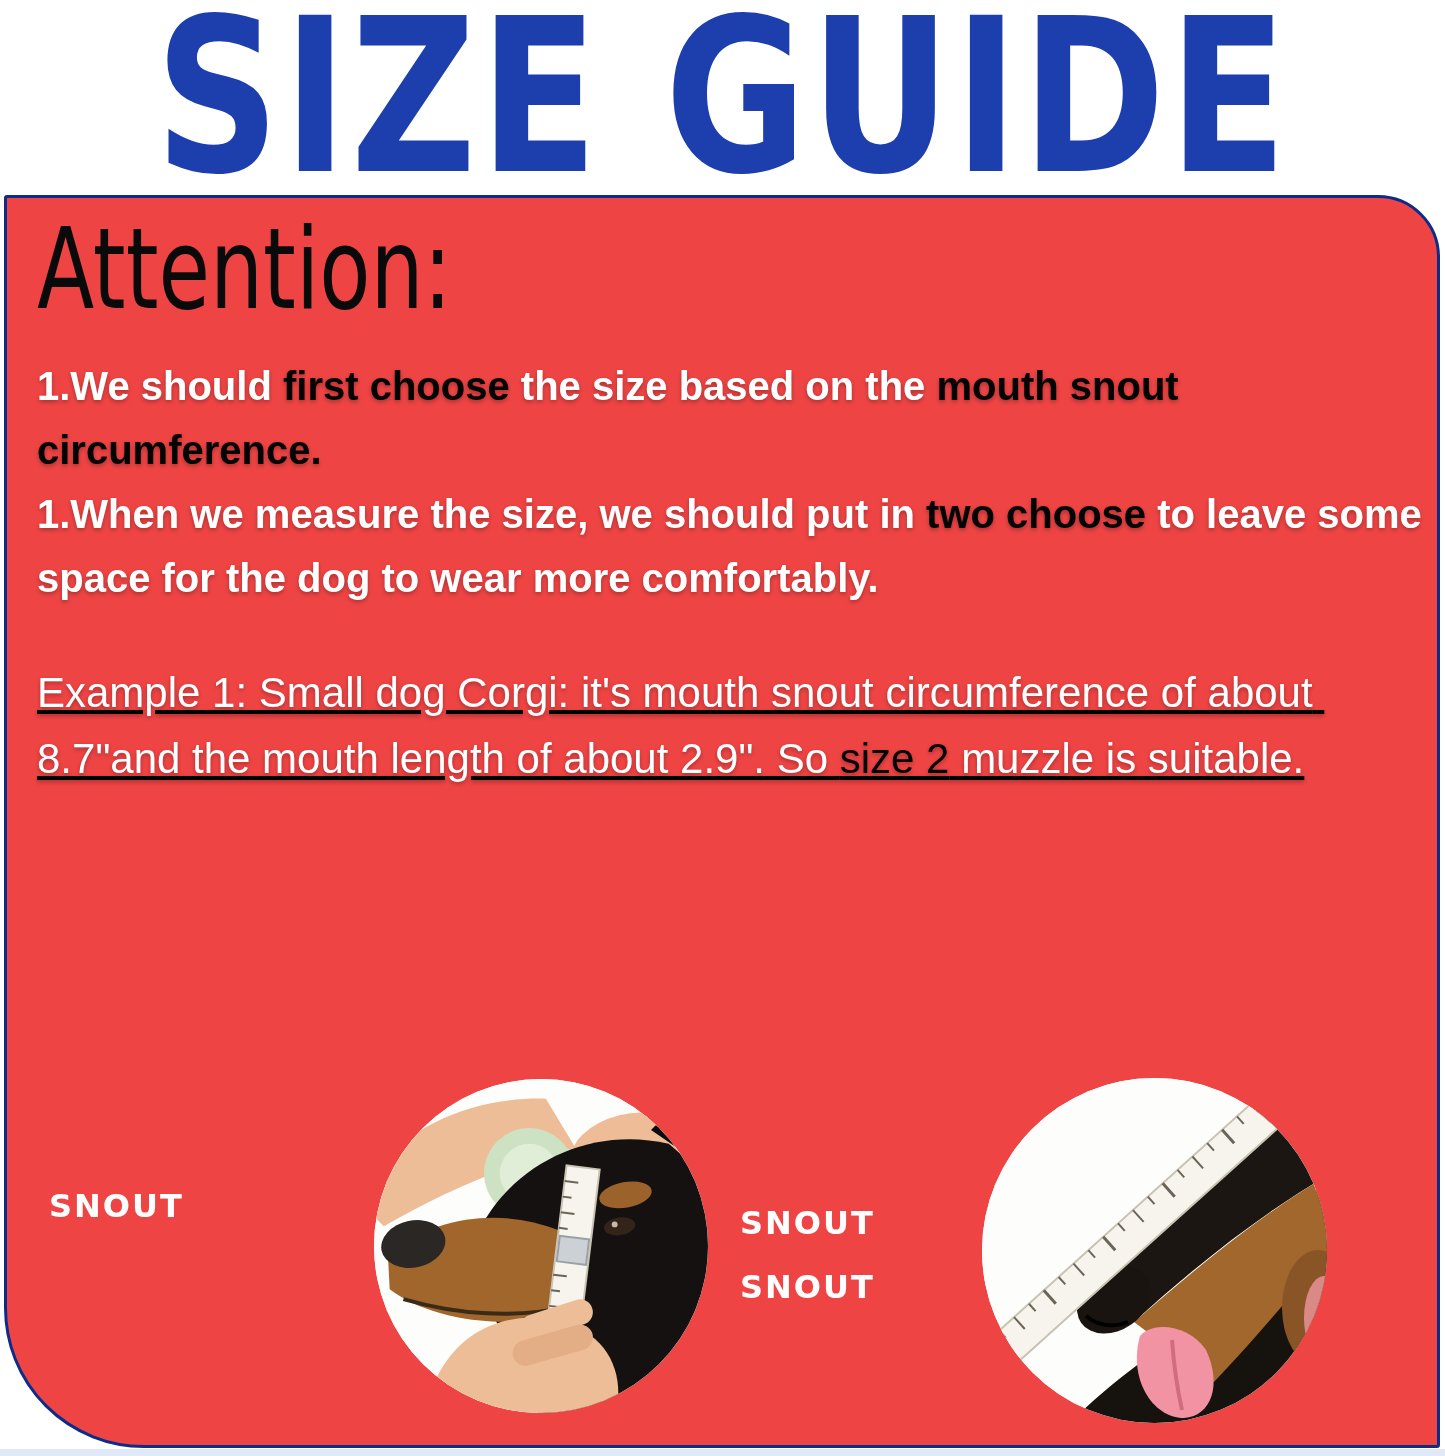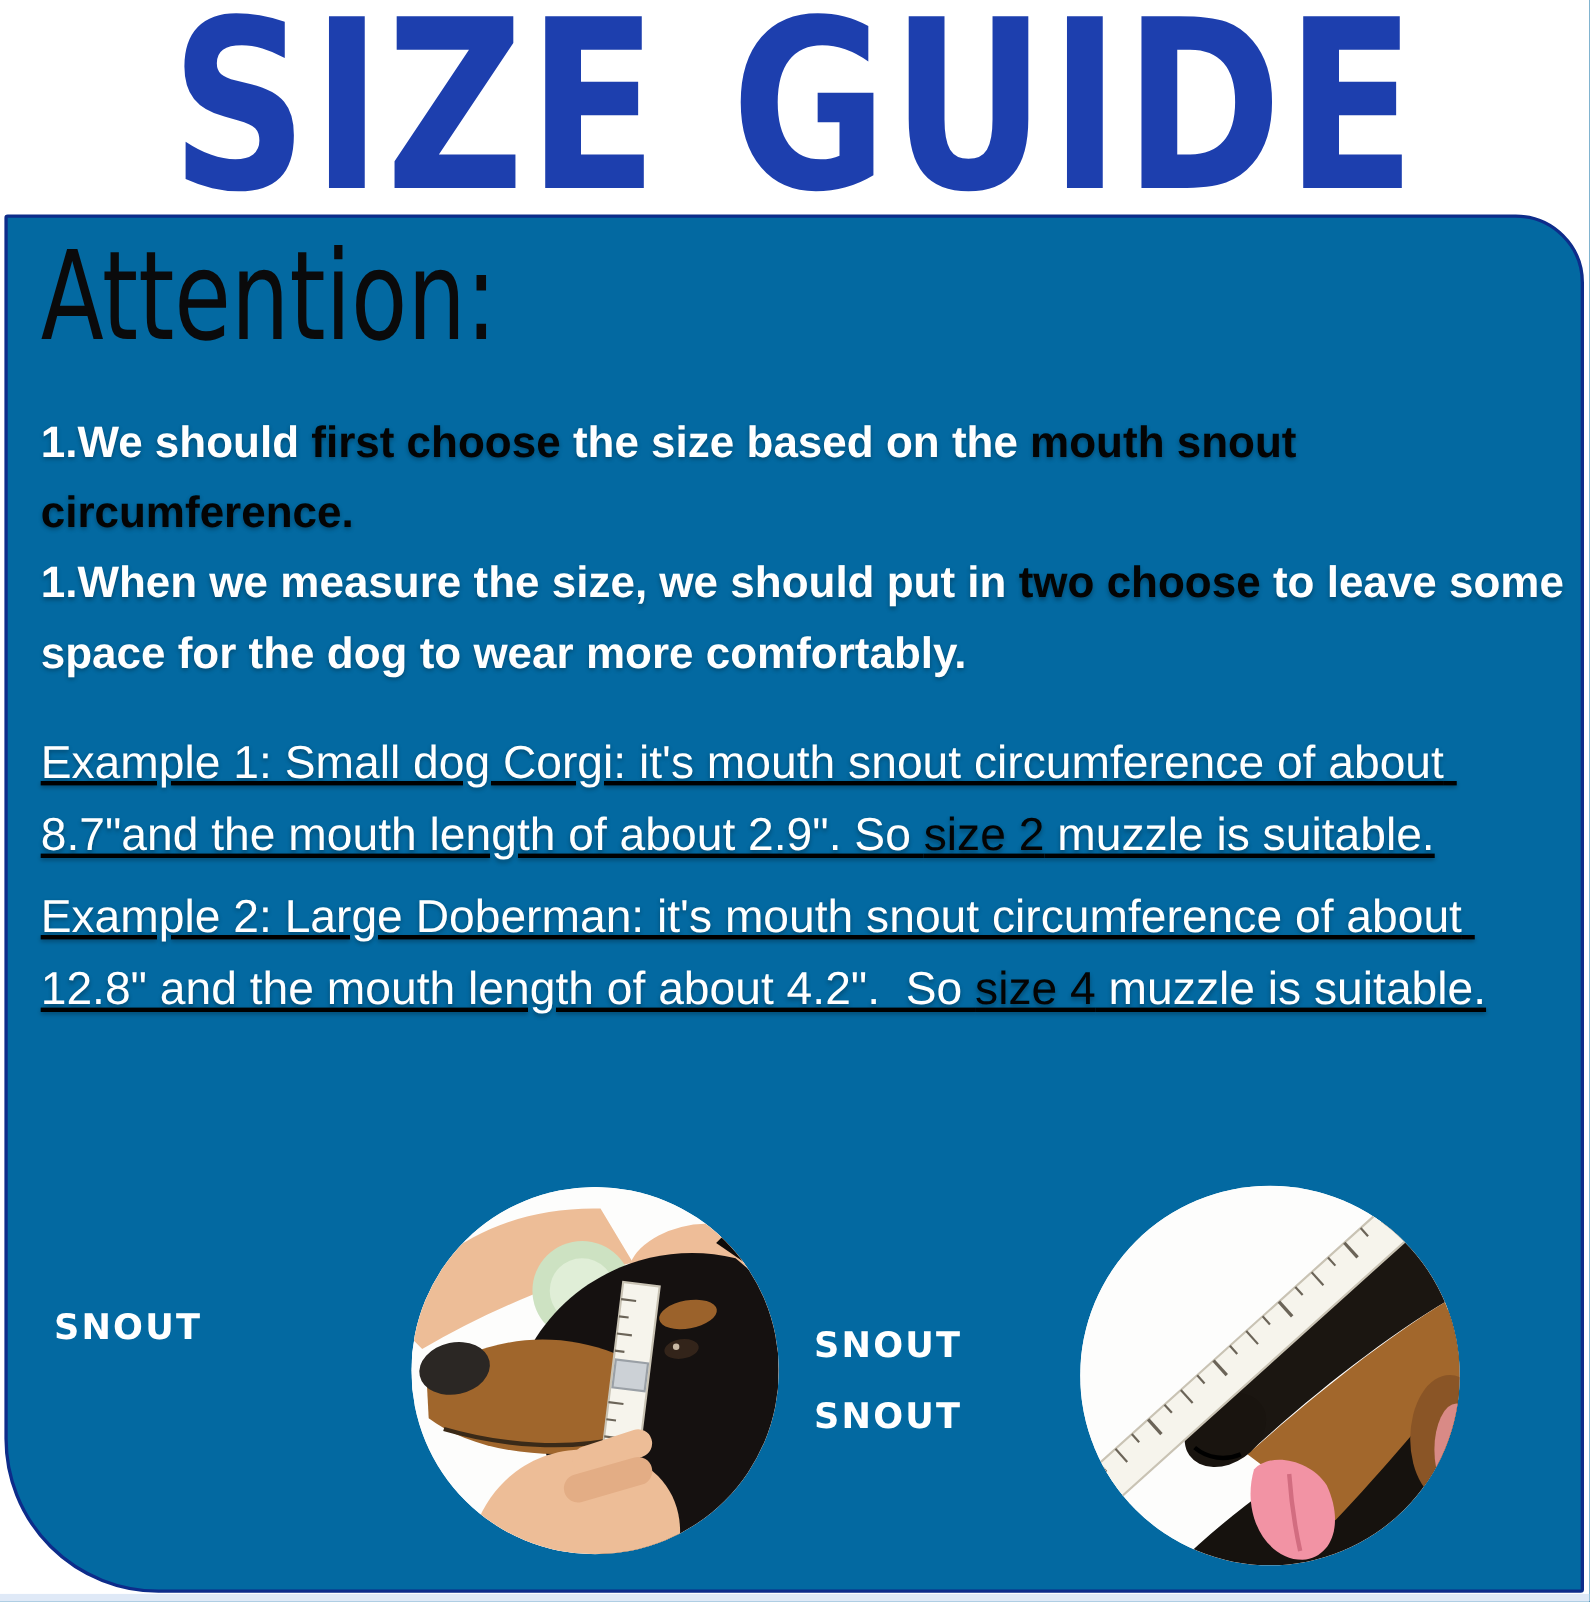--- a/index.html
+++ b/index.html
@@ -14,32 +14,32 @@
   }
   .title-text{
     font-family:"DejaVu Sans",sans-serif;font-weight:bold;
     font-size:206px;line-height:198px;letter-spacing:4px;
     color:#1d3fae;transform:scale(0.84,1.04);transform-origin:center center;
     white-space:nowrap;
   }
   
   .panel{
     position:absolute;left:4px;top:195px;width:1436px;height:1253px;
-    background:#0369a1;border:3px solid #0d2c8a;box-sizing:border-box;
+    background:#ef4444;border:3px solid #0d2c8a;box-sizing:border-box;
     border-radius:3px 62px 3px 140px;
   }
   .bottom-strip{position:absolute;left:0;top:1449px;width:1445px;height:7px;background:#dfe9f7;}
   
   .attn-heading{
     position:absolute;left:30px;top:8px;
     font-family:"DejaVu Sans",sans-serif;font-size:106px;line-height:120px;
     color:#0a0a0b;transform:scale(0.79,1.06);transform-origin:left top;white-space:nowrap;
   }
   .points{
-    position:absolute;left:30px;top:172px;width:1392px;
+    position:absolute;left:30px;top:156px;width:1392px;
     font-family:"Liberation Sans",sans-serif;font-weight:bold;
     font-size:40px;line-height:64px;
     text-shadow:0 2px 4px rgba(0,0,0,0.30);
   }
   .points p{margin:0;}
   .examples{
     position:absolute;left:30px;top:462px;width:1396px;
     font-family:"Liberation Sans",sans-serif;font-weight:normal;
     font-size:42px;line-height:66px;
     text-shadow:0 2px 4px rgba(0,0,0,0.30);
@@ -75,21 +75,20 @@
 
   <div class="attn-heading">Attention:</div>
 
   <div class="points">
     <p><span class="white">1.We should </span><span class="black">first choose </span><span class="white">the size based on the </span><span class="black">mouth snout circumference.</span></p>
     <p><span class="white">1.When we measure the size, we should put in </span><span class="black">two choose </span><span class="white">to leave some space for the dog to wear more comfortably.</span></p>
   </div>
 
   <div class="examples">
     <p><span class="white">Example 1: Small dog Corgi: it's mouth snout circumference of about 8.7"and the mouth length of about 2.9". So </span><span class="black">size 2</span><span class="white"> muzzle is suitable.</span></p>
-    <p><span class="white">Example 2: Large Doberman: it's mouth snout circumference of about 12.8" and the mouth length of about 4.2".  So </span><span class="black">size 4</span><span class="white"> muzzle is suitable.</span></p>
   </div>
 
   <div class="label label-circ">
     <div>SNOUT</div>
   </div>
 
   <div class="label label-len">
     <div>SNOUT</div>
     <div>SNOUT</div>
   </div>

